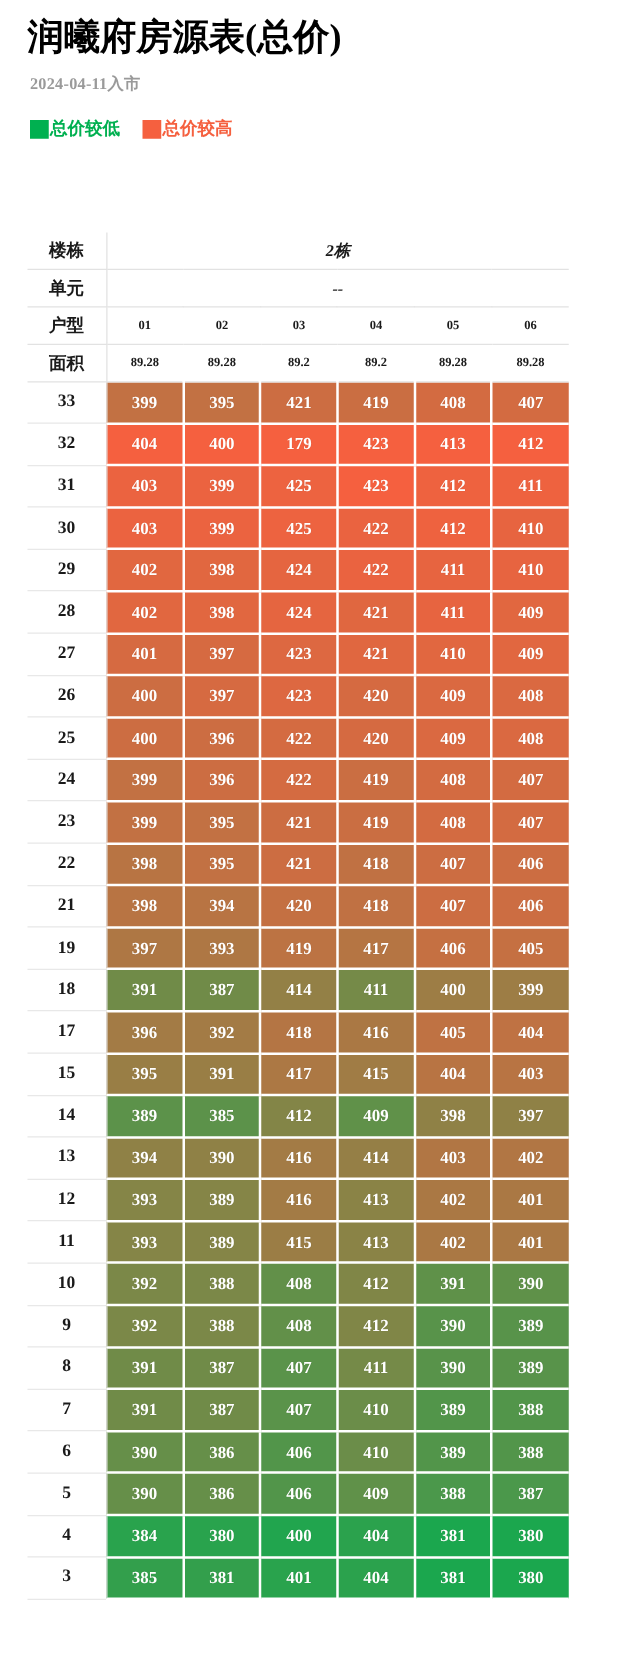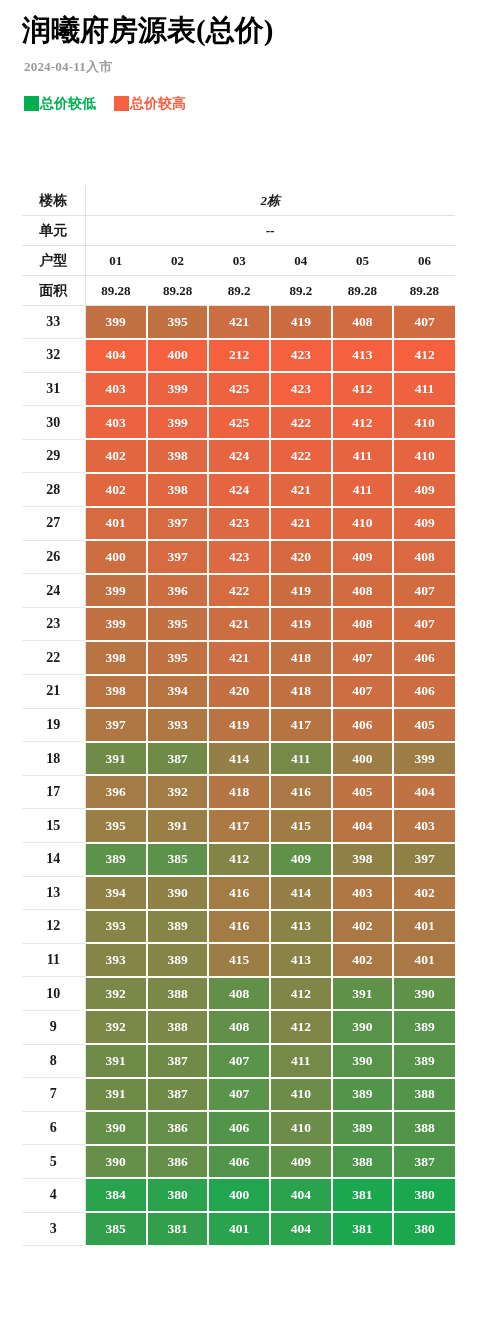--- a/index.html
+++ b/index.html
@@ -94,21 +94,21 @@
   }
   .hdr-row td.label-cell {
     border-right: 1px solid #e2e2e2;
     font-weight: bold;
   }
   .hdr-row td.span-cell {
     font-size: 13px;
     font-style: italic;
   }
   .hdr-row td.small {
-    font-size: 13px;
+    font-size: 10px;
     border-right: 1px solid #ffffff;
     margin-top: 10px;
   }
   .hdr-row td.small:last-child { border-right: none; }
 
   .data-row td.floor {
     height: 31.6px;
     text-align: center;
     vertical-align: middle;
     font-family: "Liberation Serif", "DejaVu Serif", serif;
@@ -196,21 +196,21 @@
             <td class="val" style="background: rgb(194, 113, 67);">395</td>
             <td class="val" style="background: rgb(204, 109, 66);">421</td>
             <td class="val" style="background: rgb(202, 110, 66);">419</td>
             <td class="val" style="background: rgb(211, 107, 65);">408</td>
             <td class="val" style="background: rgb(211, 107, 65);">407</td>
           </tr>
           <tr class="data-row">
             <td class="floor">32</td>
             <td class="val" style="background: rgb(245, 96, 63);">404</td>
             <td class="val" style="background: rgb(245, 96, 63);">400</td>
-            <td class="val" style="background: rgb(245, 96, 63);">212</td>
+            <td class="val" style="background: rgb(245, 96, 63);">179</td>
             <td class="val" style="background: rgb(245, 96, 63);">423</td>
             <td class="val" style="background: rgb(245, 96, 63);">413</td>
             <td class="val" style="background: rgb(245, 96, 63);">412</td>
           </tr>
           <tr class="data-row">
             <td class="floor">31</td>
             <td class="val" style="background: rgb(235, 99, 64);">403</td>
             <td class="val" style="background: rgb(235, 99, 64);">399</td>
             <td class="val" style="background: rgb(237, 99, 64);">425</td>
             <td class="val" style="background: rgb(245, 96, 63);">423</td>
@@ -256,20 +256,29 @@
           <tr class="data-row">
             <td class="floor">26</td>
             <td class="val" style="background: rgb(204, 109, 66);">400</td>
             <td class="val" style="background: rgb(214, 106, 65);">397</td>
             <td class="val" style="background: rgb(221, 104, 65);">423</td>
             <td class="val" style="background: rgb(213, 106, 65);">420</td>
             <td class="val" style="background: rgb(218, 105, 65);">409</td>
             <td class="val" style="background: rgb(218, 105, 65);">408</td>
           </tr>
           <tr class="data-row">
+            <td class="floor">25</td>
+            <td class="val" style="background: rgb(204, 109, 66);">400</td>
+            <td class="val" style="background: rgb(204, 109, 66);">396</td>
+            <td class="val" style="background: rgb(212, 107, 65);">422</td>
+            <td class="val" style="background: rgb(213, 106, 65);">420</td>
+            <td class="val" style="background: rgb(218, 105, 65);">409</td>
+            <td class="val" style="background: rgb(218, 105, 65);">408</td>
+          </tr>
+          <tr class="data-row">
             <td class="floor">24</td>
             <td class="val" style="background: rgb(194, 113, 67);">399</td>
             <td class="val" style="background: rgb(204, 109, 66);">396</td>
             <td class="val" style="background: rgb(212, 107, 65);">422</td>
             <td class="val" style="background: rgb(202, 110, 66);">419</td>
             <td class="val" style="background: rgb(211, 107, 65);">408</td>
             <td class="val" style="background: rgb(211, 107, 65);">407</td>
           </tr>
           <tr class="data-row">
             <td class="floor">23</td>

